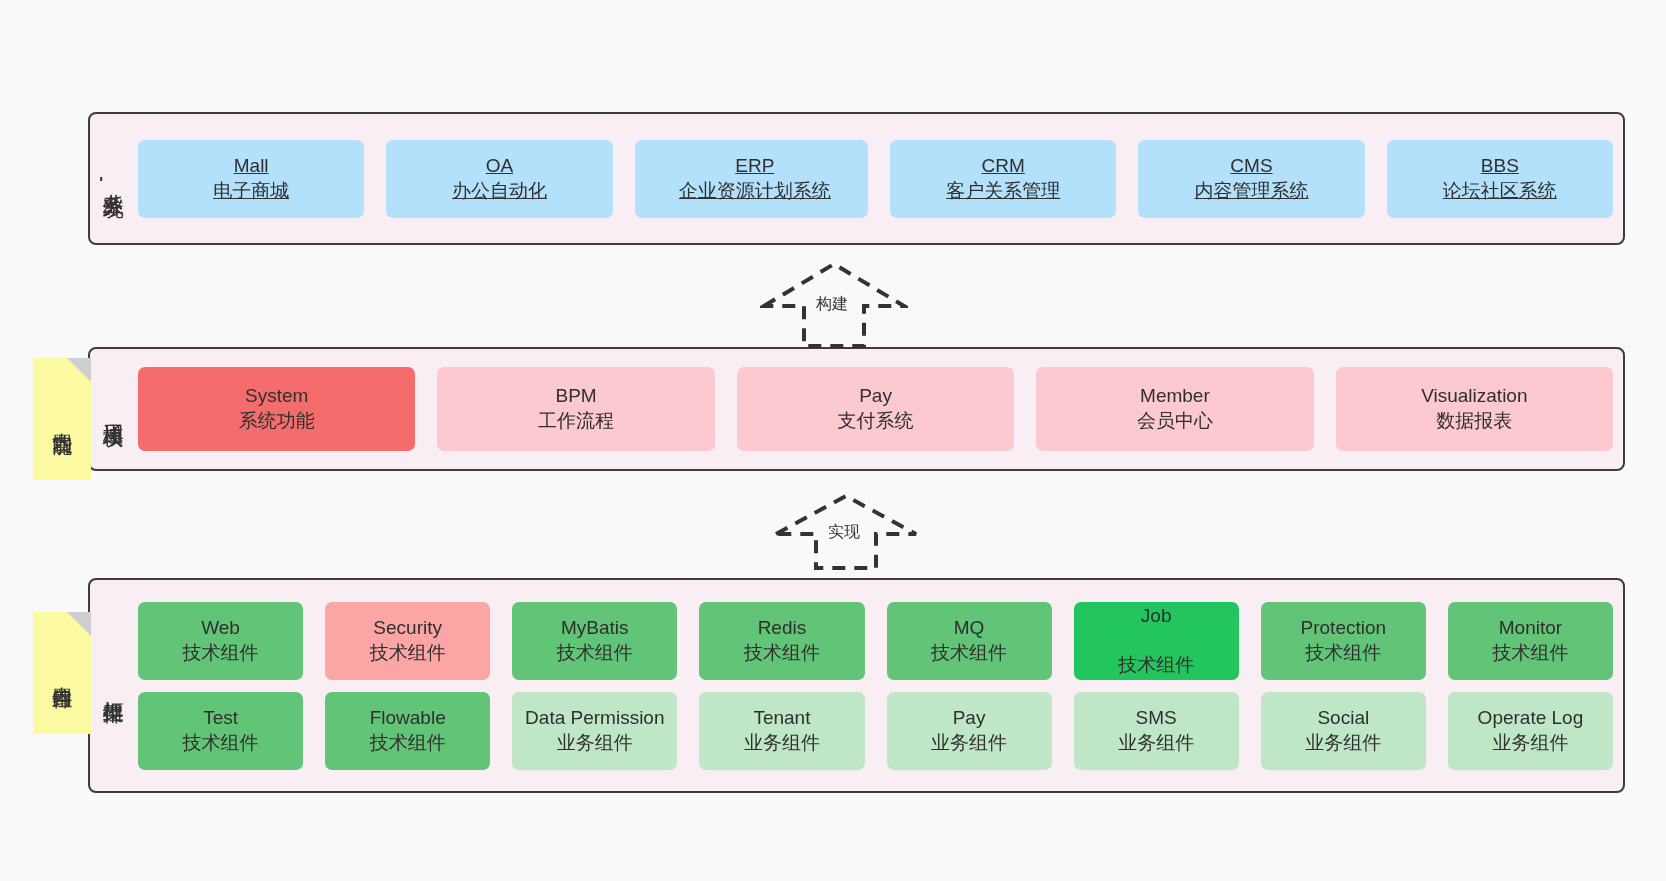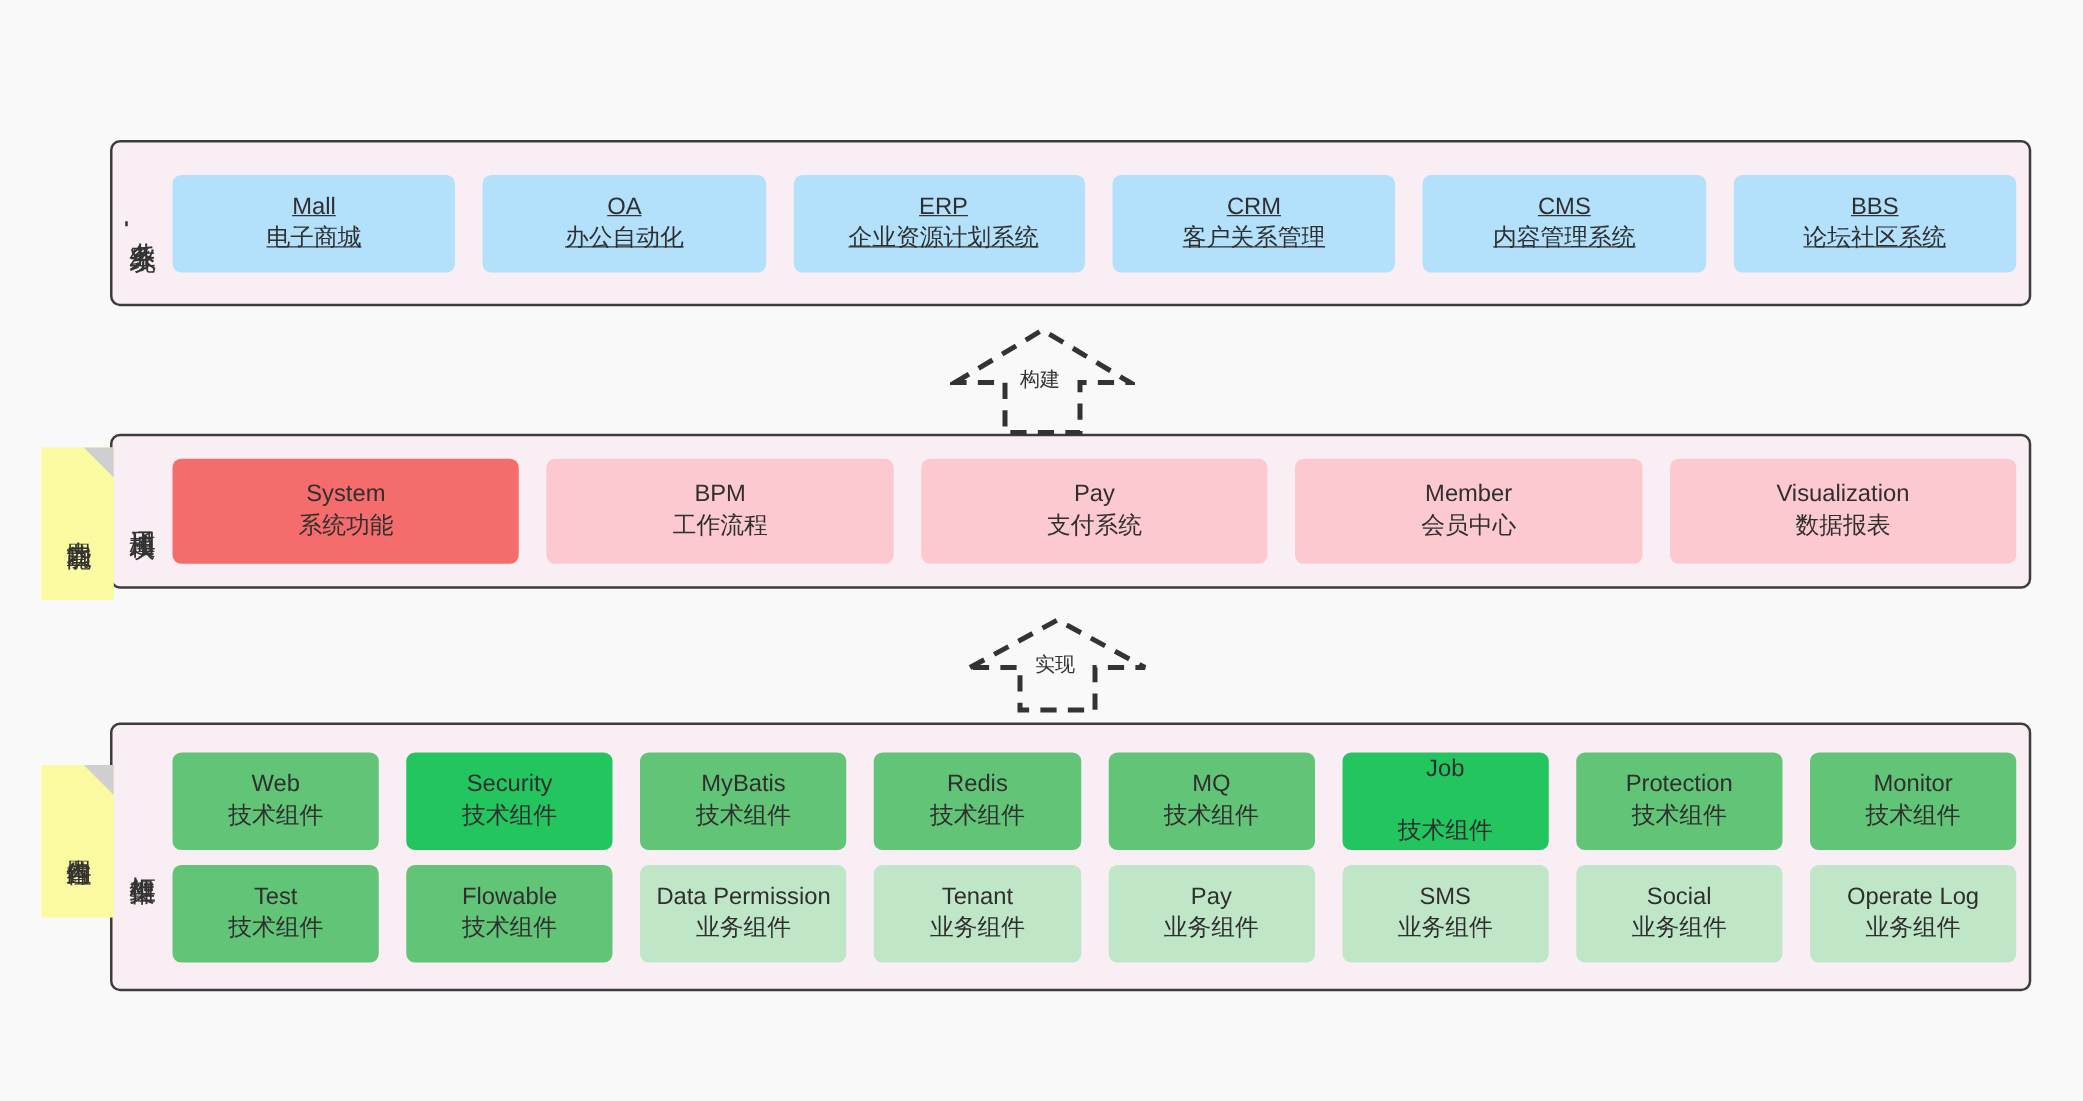--- a/index.html
+++ b/index.html
@@ -224,21 +224,21 @@
 
   <div class="layer" id="layer-framework" style="left: 88px; top: 578px; width: 1537px; height: 215px; background: rgb(250, 238, 245); border-color: rgb(60, 60, 60);">
     <div class="layer-title">框架组件</div>
     <div class="layer-body">
 
       <div class="row">
         <div class="card green h-bot" style="background: rgb(98, 196, 119);">
           <span class="t1">Web</span>
           <span class="t2">技术组件</span>
         </div>
-        <div class="card green h-bot" style="background: #22c55e; text-align: right;">
+        <div class="card green h-bot" style="background: #fca5a5; text-align: right;">
           <span class="t1">Security</span>
           <span class="t2">技术组件</span>
         </div>
         <div class="card green h-bot" style="background: rgb(98, 196, 119);">
           <span class="t1">MyBatis</span>
           <span class="t2">技术组件</span>
         </div>
         <div class="card green h-bot" style="background: rgb(98, 196, 119);">
           <span class="t1">Redis</span>
           <span class="t2">技术组件</span>

